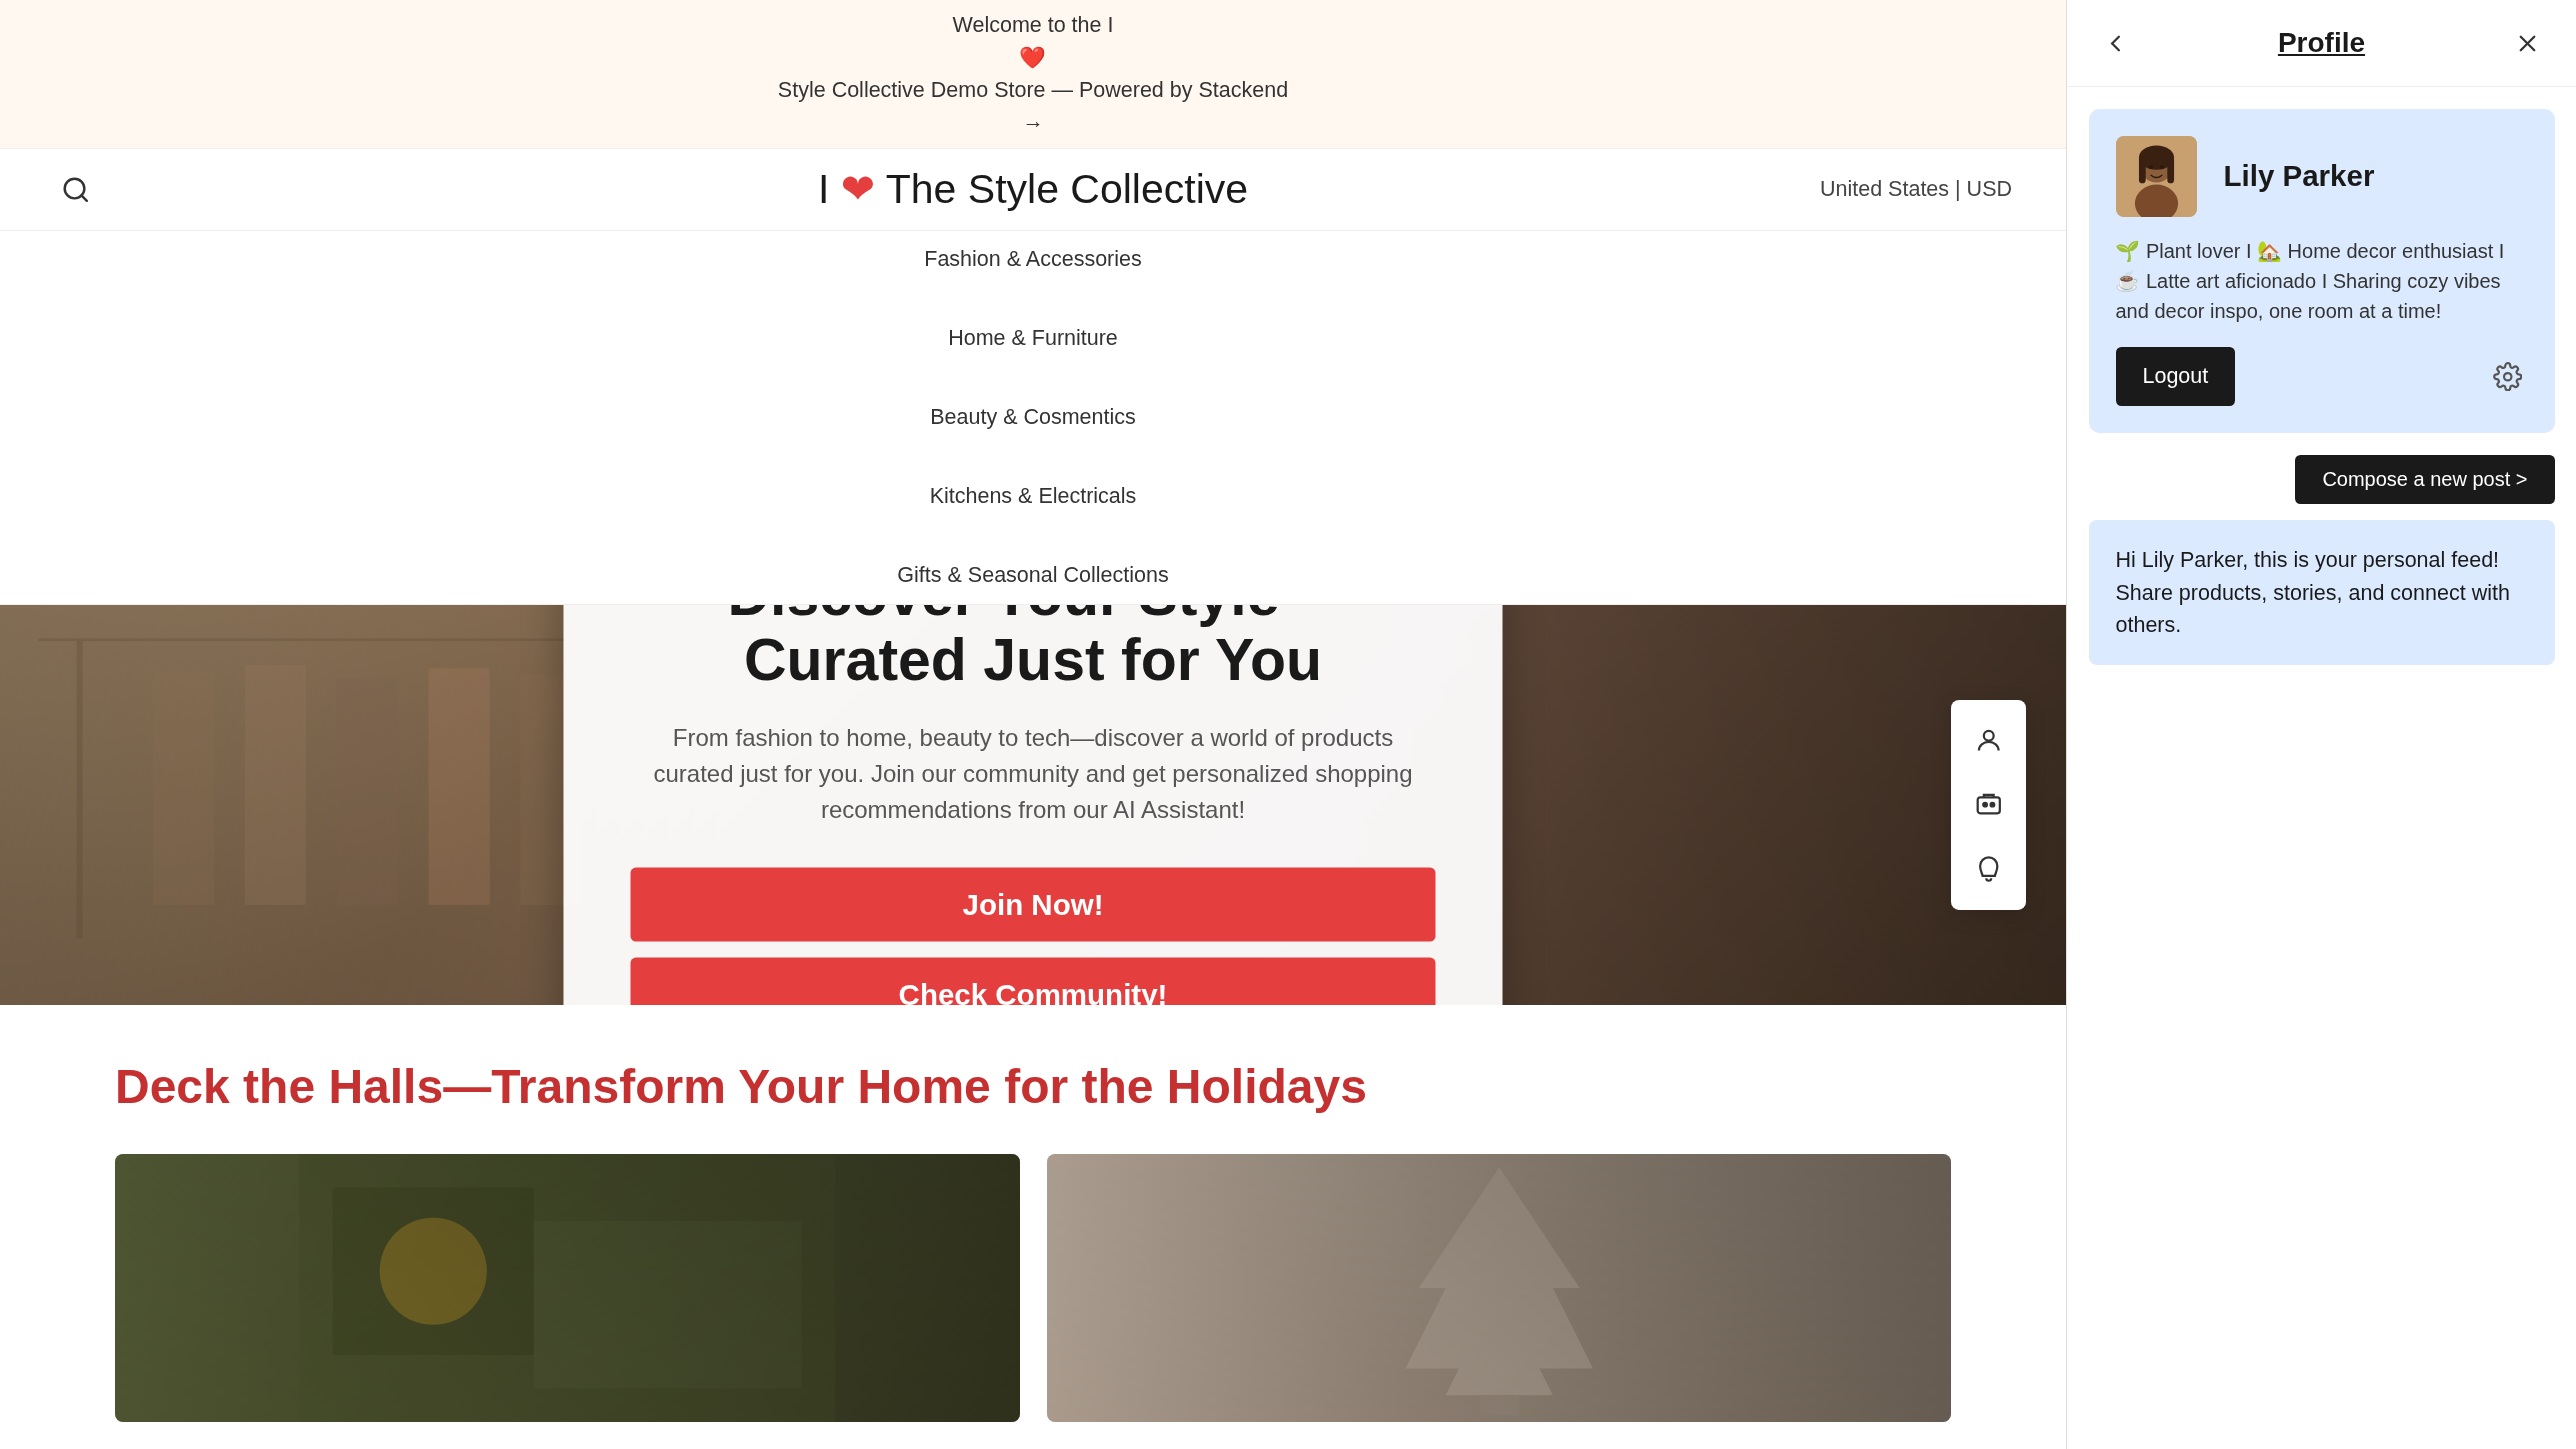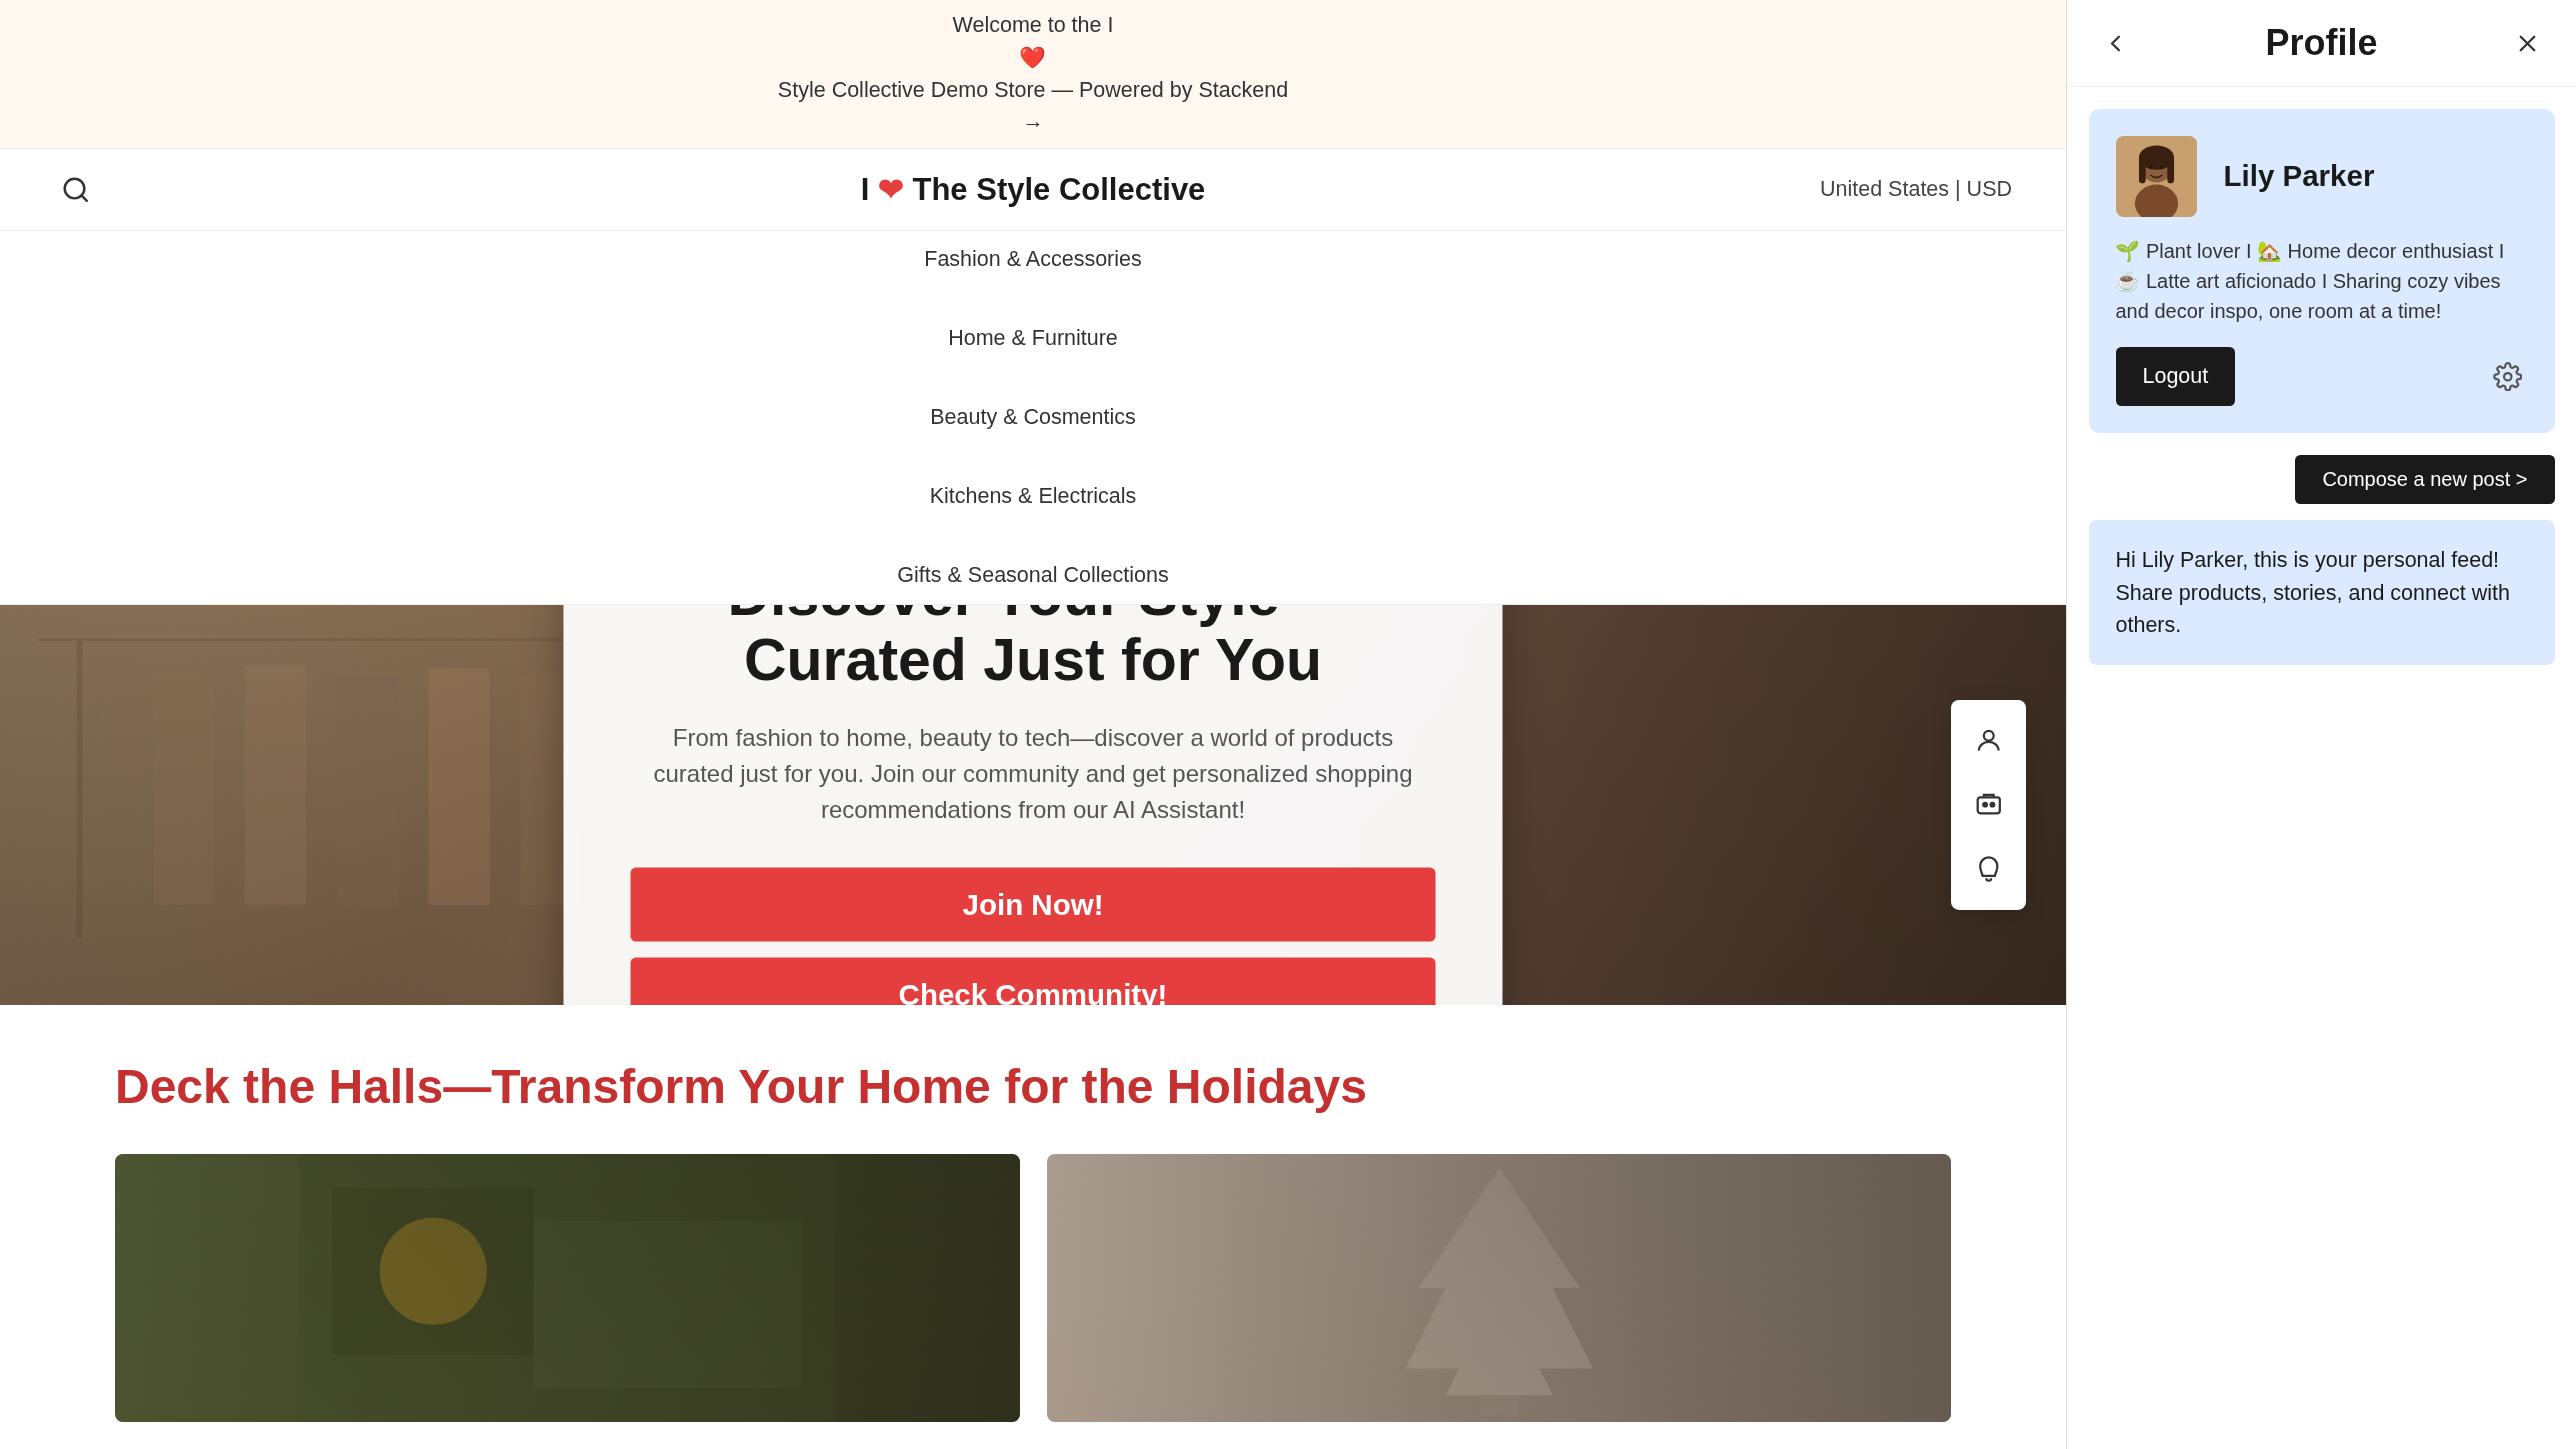--- a/index.html
+++ b/index.html
@@ -56,22 +56,22 @@
       width: 43px;
       height: 43px;
       display: flex;
       align-items: center;
       justify-content: center;
       cursor: pointer;
       font-size: 29.5px;
       color: #333;
     }
     .store-logo {
-      font-size: 31px;
-      font-weight: 700;
+      font-size: 41px;
+      font-weight: 400;
       color: #1a1a1a;
       text-align: center;
       position: absolute;
       left: 50%;
       transform: translateX(-50%);
     }
     .store-logo .logo-heart { color: #e53e3e; }
     .header-right {
       display: flex;
       align-items: center;
@@ -250,23 +250,24 @@
       height: 43px;
       display: flex;
       align-items: center;
       justify-content: center;
       cursor: pointer;
       font-size: 27px;
       color: #333;
       border-radius: 5.4px;
     }
     .panel-title {
-      font-size: 36px;
+      font-size: 28px;
       font-weight: 600;
       color: #1a1a1a;
+      text-decoration: underline;
     }
     .panel-close-btn {
       width: 43px;
       height: 43px;
       display: flex;
       align-items: center;
       justify-content: center;
       cursor: pointer;
       font-size: 27px;
       color: #333;

